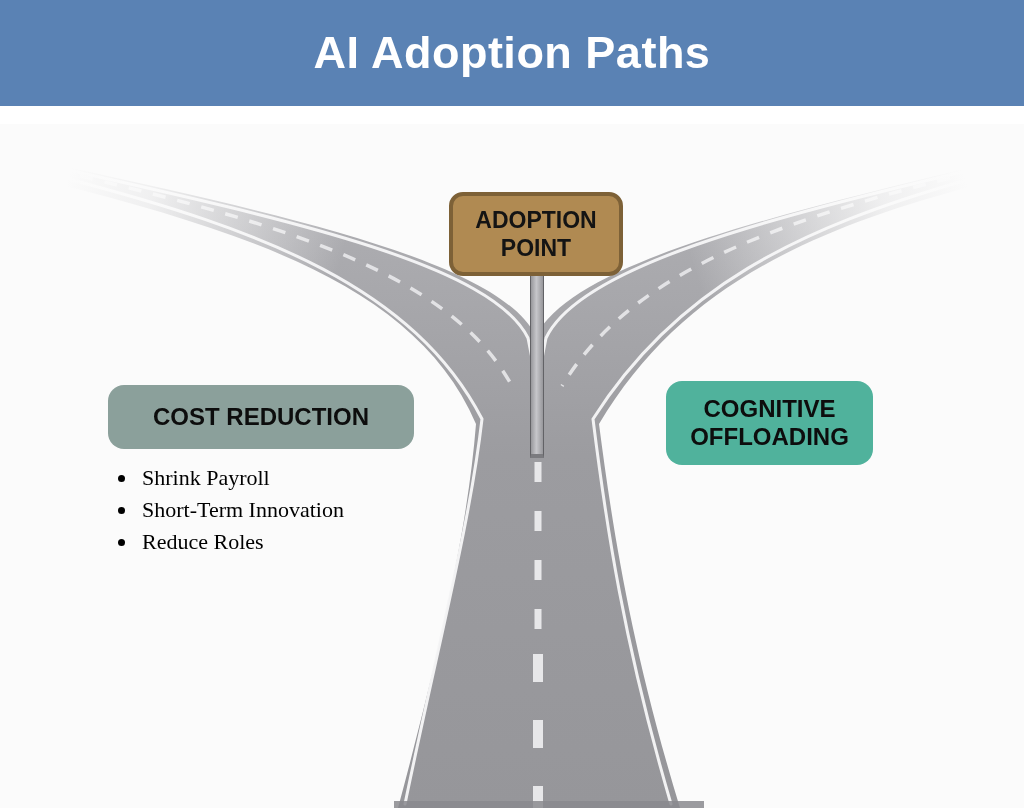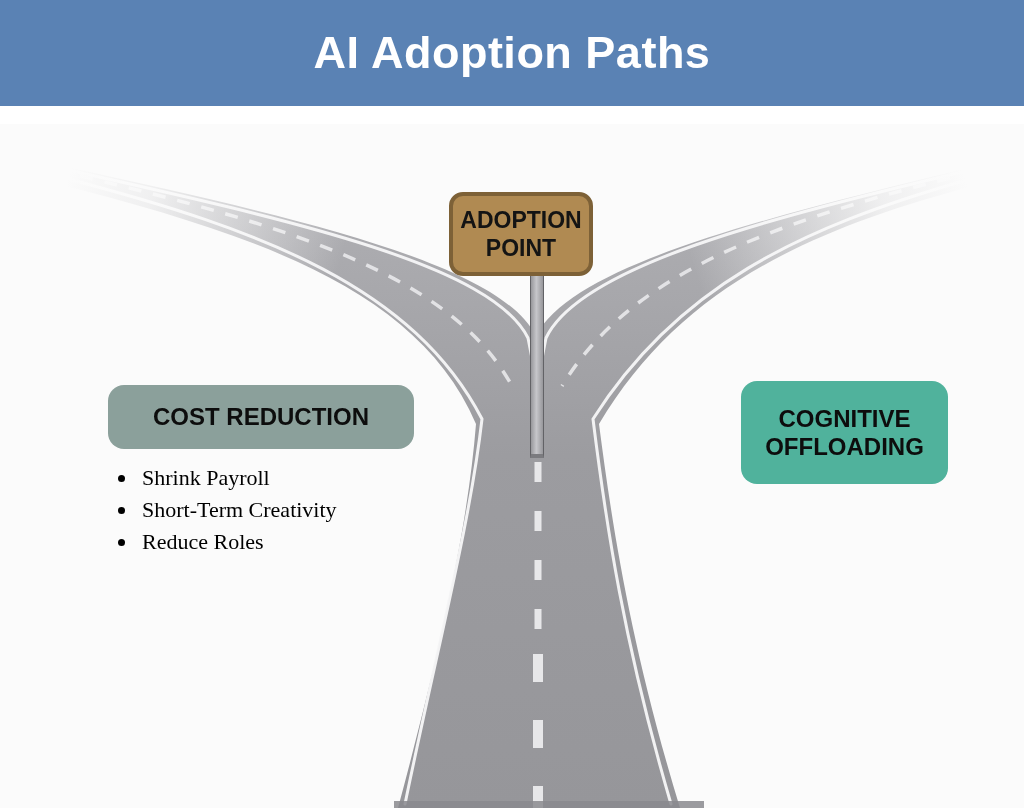--- a/index.html
+++ b/index.html
@@ -32,30 +32,30 @@
   .st-a-light{stop-color:var(--asphalt-light);}
   .st-a-mid{stop-color:var(--asphalt-mid);}
   .st-a-dark{stop-color:var(--asphalt-dark);}
   .st-bg0{stop-color:var(--canvas-bg);stop-opacity:0;}
   .st-bg85{stop-color:var(--canvas-bg);stop-opacity:.85;}
   .st-bg100{stop-color:var(--canvas-bg);stop-opacity:1;}
 
   .sign-post{position:absolute;left:530px;top:270px;width:14px;height:188px;
     background:linear-gradient(90deg,#97979b 0%,#c6c6ca 45%,#97979b 100%);
     border:1.5px solid var(--post-border);border-bottom:4px solid #7b7b7f;z-index:2;}
-  .sign{position:absolute;left:449px;top:192px;width:144px;height:84px;z-index:3;
+  .sign{position:absolute;left:449px;top:192px;width:174px;height:84px;z-index:3;
     background:var(--sign-fill);border:4px solid var(--sign-border);border-radius:14px;
     display:flex;align-items:center;justify-content:center;text-align:center;}
   .sign-label{width:150px;font-size:23px;line-height:28px;font-weight:700;color:#141414;}
 
   .path-label{position:absolute;z-index:3;border-radius:16px;
     display:flex;align-items:center;justify-content:center;text-align:center;
     font-weight:700;font-size:24px;line-height:28px;color:#0d0d0d;}
   .cost-label{left:108px;top:385px;width:306px;height:64px;background:var(--cost-label-bg);}
-  .cognitive-label{left:741px;top:381px;width:207px;height:103px;background:var(--cognitive-label-bg);padding:0 12px;}
+  .cognitive-label{left:666px;top:381px;width:207px;height:84px;background:var(--cognitive-label-bg);padding:0 12px;}
 
   .bullet-list{position:absolute;z-index:3;list-style:disc outside;color:#000;
     font-size:22px;line-height:32px;}
   .bullet-list li{margin-left:24px;padding-left:4px;}
   .cost-list{left:114px;top:462px;width:310px;font-family:Liberation Serif, serif;}
   .cognitive-list{left:718px;top:478px;width:300px;}
 </style>
 </head>
 <body>
 
@@ -116,21 +116,21 @@
   <div class="sign-post"></div>
   <div class="sign">
     <span class="sign-label">ADOPTION POINT</span>
   </div>
 
   <div class="path-label cost-label">
     <span>COST REDUCTION</span>
   </div>
   <ul class="bullet-list cost-list">
       <li>Shrink Payroll</li>
-      <li>Short-Term Creativity</li>
+      <li>Short-Term Innovation</li>
       <li>Reduce Roles</li>
     </ul>
 
   <div class="path-label cognitive-label">
     <span>COGNITIVE OFFLOADING</span>
   </div>
 
 </div>
 
 </body></html>

